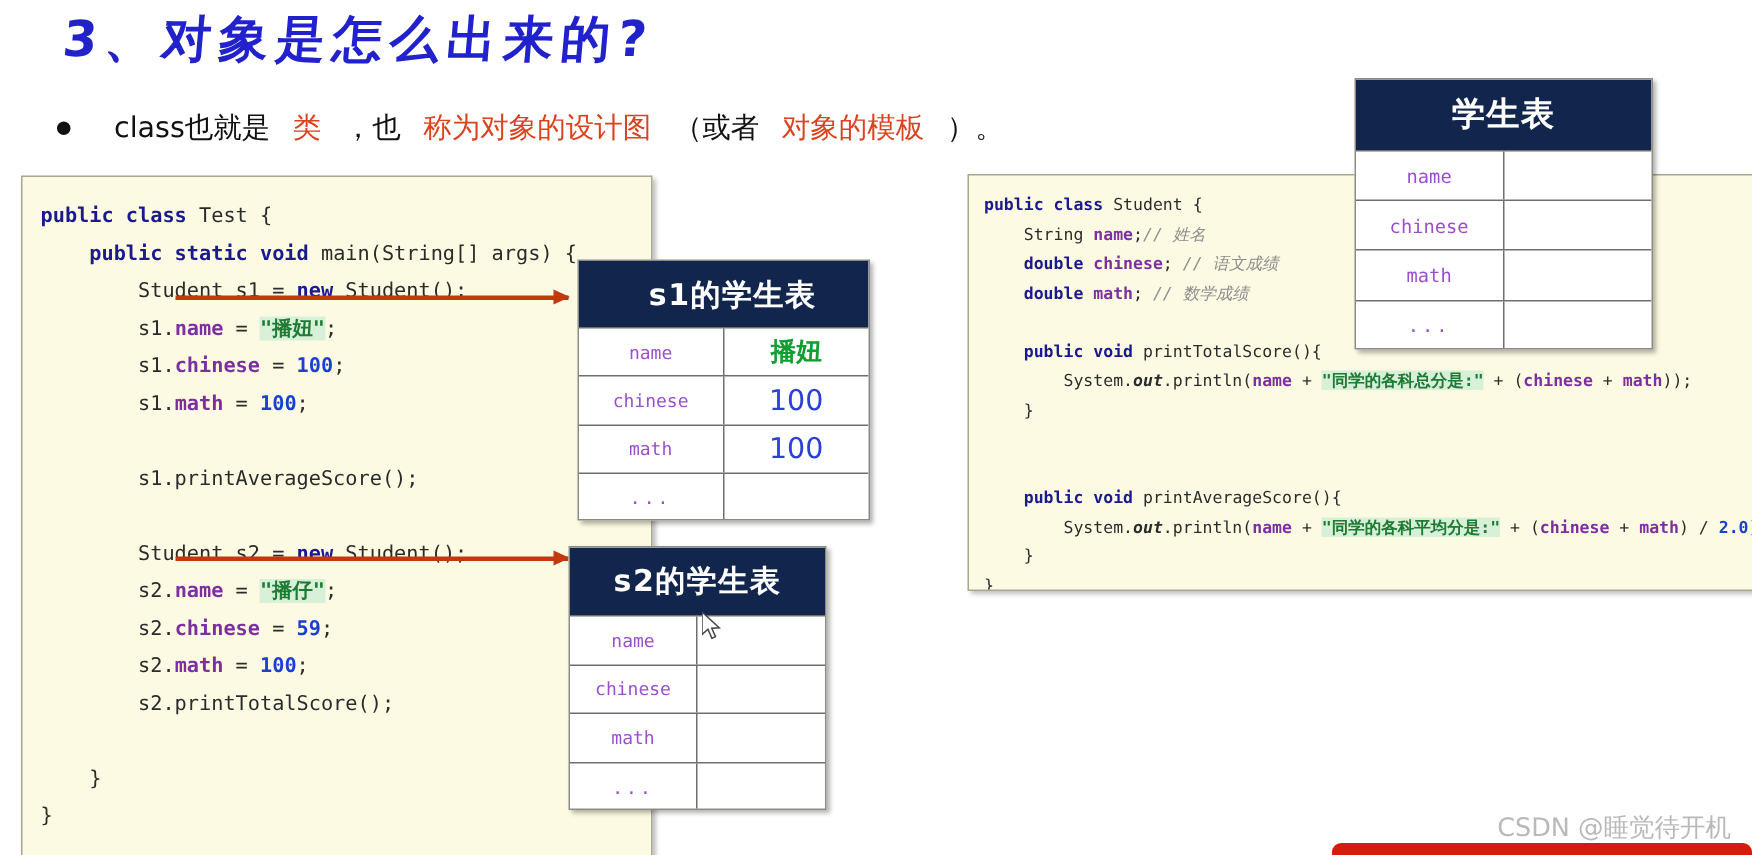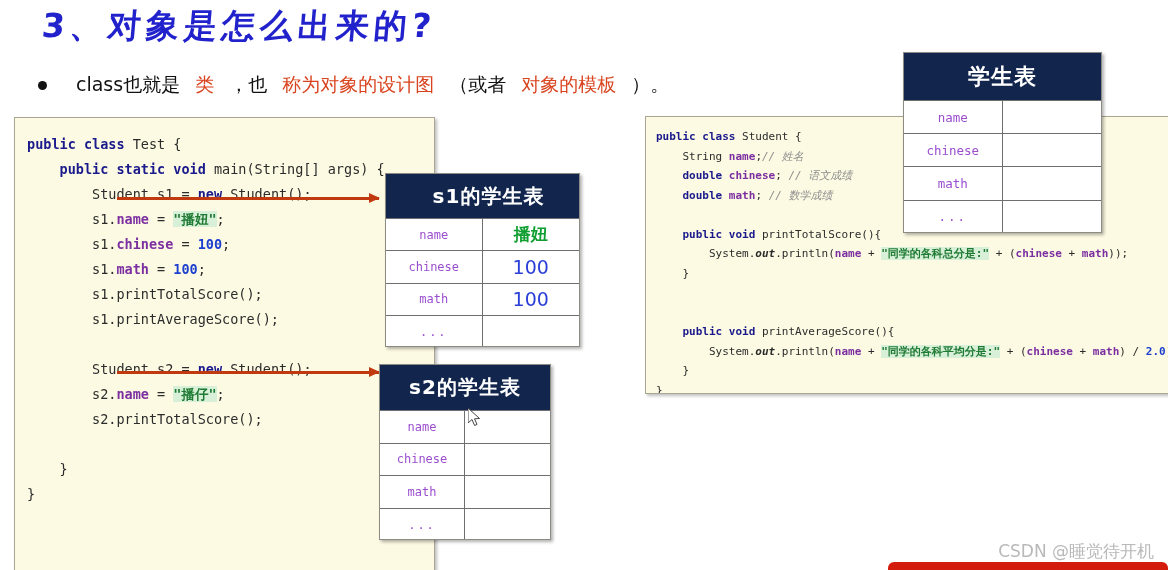--- a/index.html
+++ b/index.html
@@ -224,31 +224,33 @@
   <div class="code-line"><span class="tn">    </span><span class="kw">public static void</span><span class="tn"> main(String[] args) {</span></div>
 
   <div class="code-line"><span class="tn">        </span><span class="tn">Student</span><span class="tn"> s1 = </span><span class="kw">new</span><span class="tn"> Student();</span></div>
 
   <div class="code-line"><span class="tn">        </span><span class="tn">s1.</span><span class="fld">name</span><span class="tn"> = </span><span class="str">"播妞"</span><span class="tn">;</span></div>
 
   <div class="code-line"><span class="tn">        </span><span class="tn">s1.</span><span class="fld">chinese</span><span class="tn"> = </span><span class="num">100</span><span class="tn">;</span></div>
 
   <div class="code-line"><span class="tn">        </span><span class="tn">s1.</span><span class="fld">math</span><span class="tn"> = </span><span class="num">100</span><span class="tn">;</span></div>
 
-  <div class="code-line"><span class="tn">        </span><span class="tn">s1.printTotalScore();</span></div>
+  <div class="code-line"><span class="tn">        </span></div>
 
   <div class="code-line"><span class="tn">        </span><span class="tn">s1.printAverageScore();</span></div>
 
   <div class="blank-line"></div>
 
   <div class="code-line"><span class="tn">        </span><span class="tn">Student</span><span class="tn"> s2 = </span><span class="kw">new</span><span class="tn"> Student();</span></div>
 
   <div class="code-line"><span class="tn">        </span><span class="tn">s2.</span><span class="fld">name</span><span class="tn"> = </span><span class="str">"播仔"</span><span class="tn">;</span></div>
 
-
+  <div class="code-line"><span class="tn">        </span><span class="tn">s2.</span><span class="fld">chinese</span><span class="tn"> = </span><span class="num">59</span><span class="tn">;</span></div>
+
+  <div class="code-line"><span class="tn">        </span><span class="tn">s2.</span><span class="fld">math</span><span class="tn"> = </span><span class="num">100</span><span class="tn">;</span></div>
 
   <div class="code-line"><span class="tn">        </span><span class="tn">s2.printTotalScore();</span></div>
 
   <div class="code-line"><span class="tn">        </span></div>
 
   <div class="code-line"><span class="tn">    </span><span class="tn">}</span></div>
 
   <div class="code-line"><span class="tn">}</span></div>
 </div>
 

